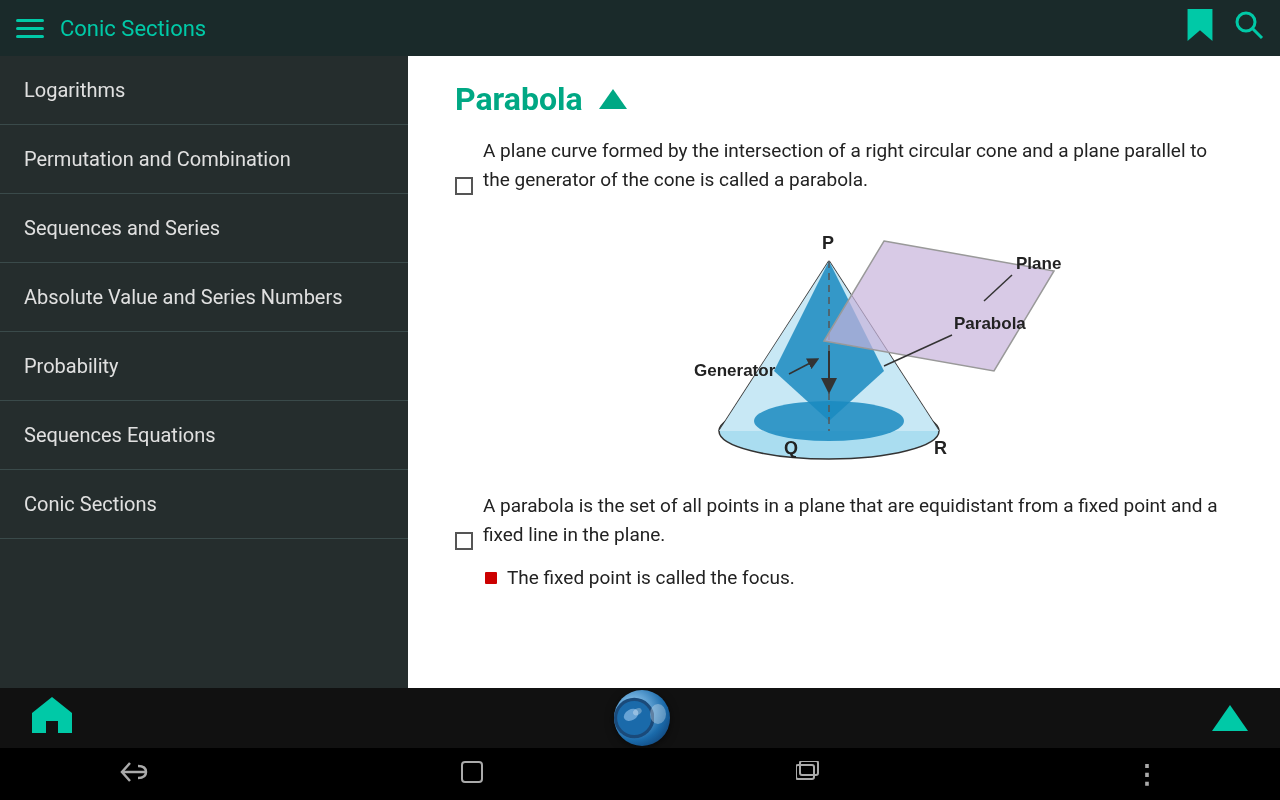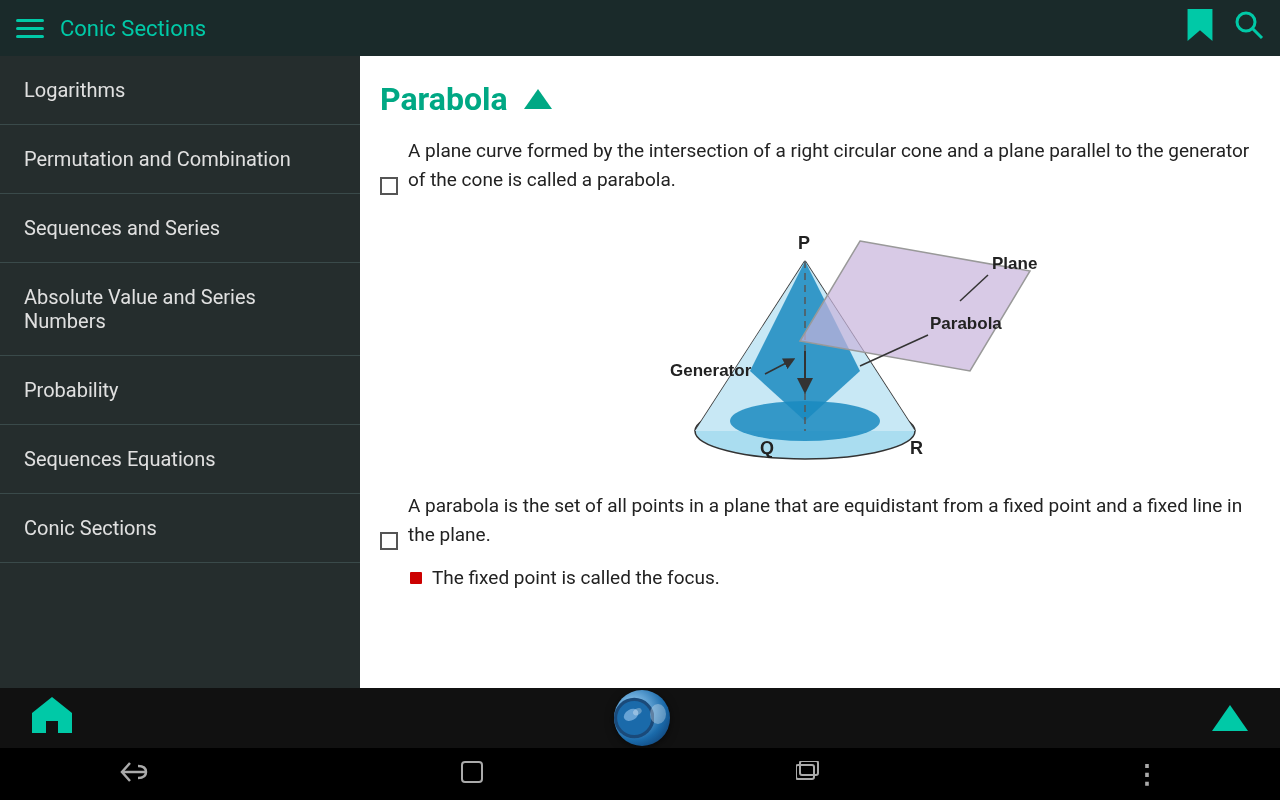--- a/index.html
+++ b/index.html
@@ -24,42 +24,42 @@
 
     
     .main-area {
       display: flex;
       flex: 1;
       overflow: hidden;
     }
 
     
     .sidebar {
-      width: 360px;
+      width: 408px;
       background: #252d2d;
       flex-shrink: 0;
       overflow-y: auto;
       display: flex;
       flex-direction: column;
     }
     .sidebar-item {
       padding: 22px 24px;
       border-bottom: 1px solid #3a4a4a;
       color: #e0e0e0;
       font-size: 20px;
       font-weight: 400;
       cursor: pointer;
     }
 
     
     .content-panel {
       flex: 1;
       background: #ffffff;
       overflow-y: auto;
-      padding: 24px 20px;
+      padding: 24px 47px;
       position: relative;
     }
 
     .parabola-header {
       display: flex;
       align-items: center;
       gap: 16px;
       margin-bottom: 18px;
     }
     .parabola-title {

